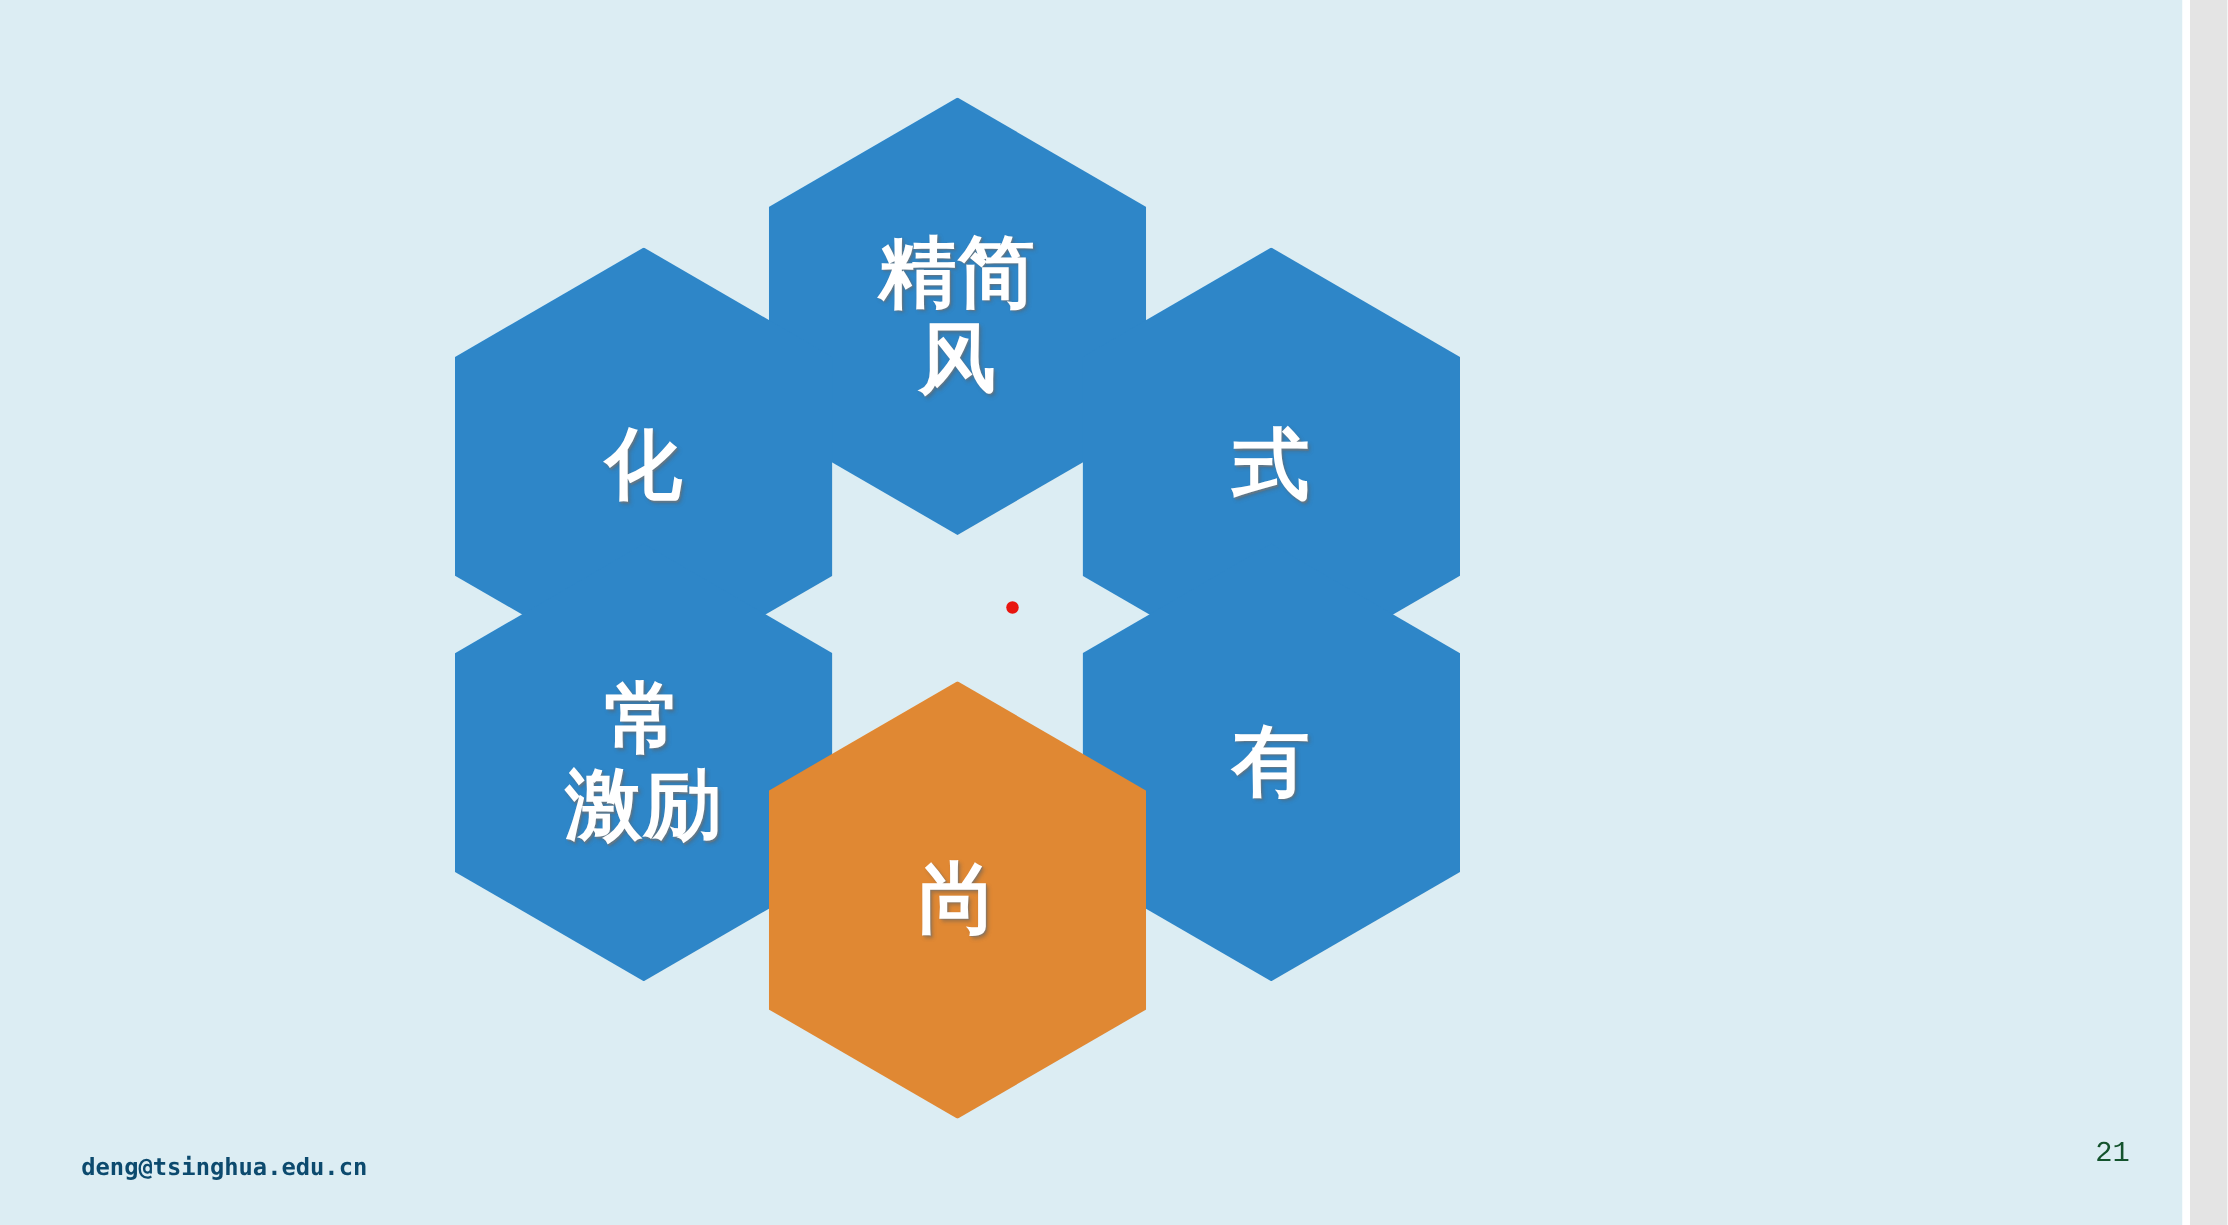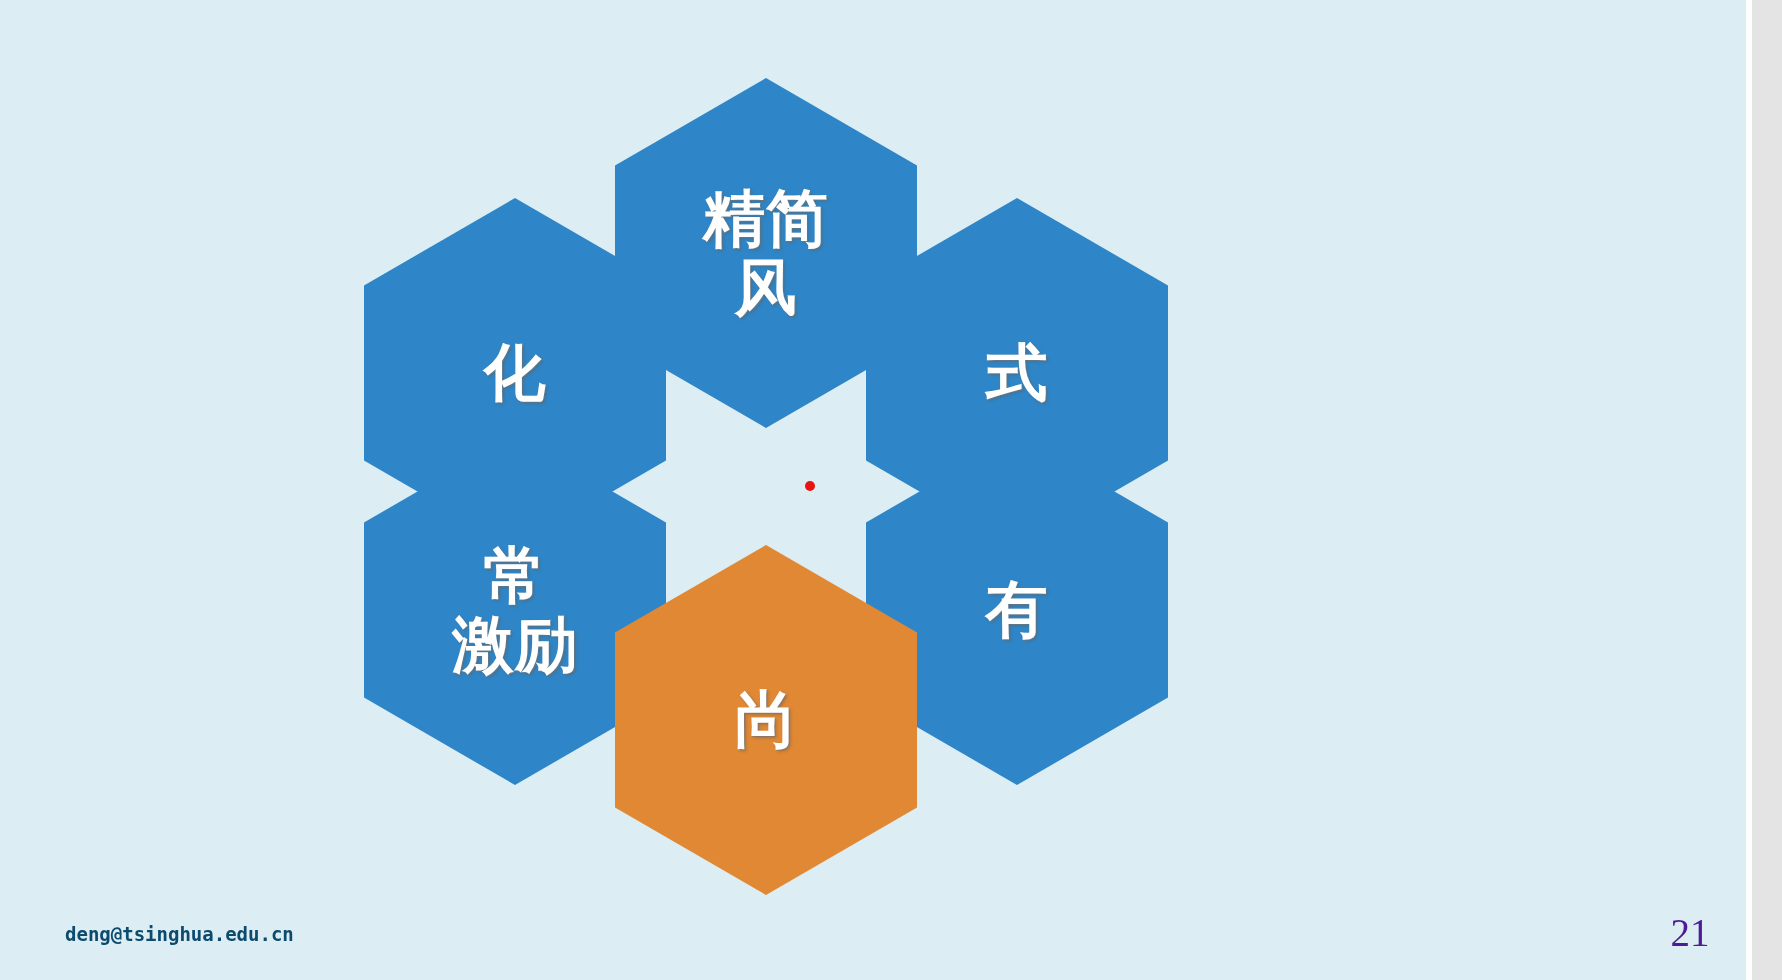--- a/index.html
+++ b/index.html
@@ -131,23 +131,23 @@
     letter-spacing: 0px;
     margin-left: 12px;
   }
 
   #footer-page-number {
     position: absolute;
     left: 1660px;
     top: 910px;
     width: 60px;
     text-align: center;
-    font-family: Liberation Serif, serif;
-    font-size: 39px;
-    color: #4c1d95;
+    font-family: Liberation Mono, monospace;
+    font-size: 23px;
+    color: #14532d;
   }
 </style>
 </head>
 <body>
 
 <div id="app-root">
 
   <div id="slide-canvas">
 
     <div id="hex-cluster">

